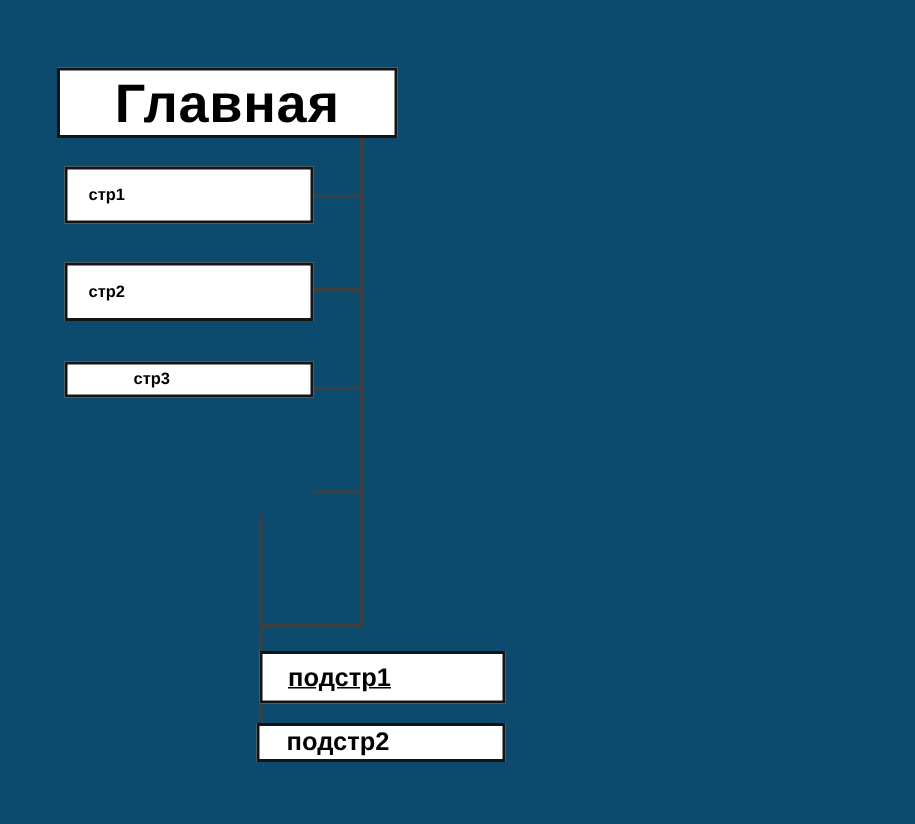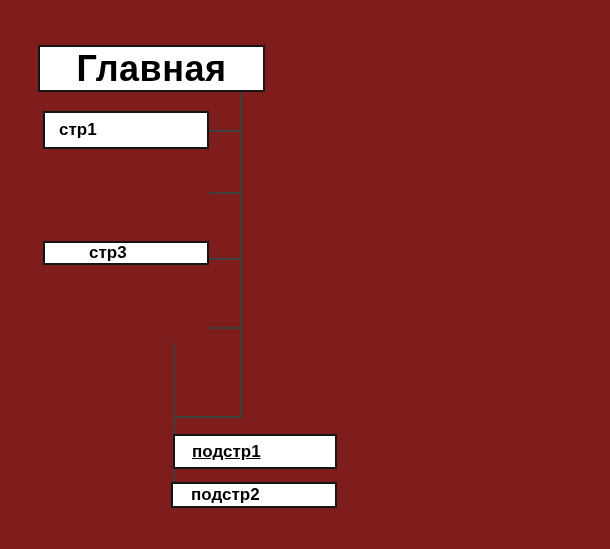--- a/index.html
+++ b/index.html
@@ -4,21 +4,21 @@
 <style>
   html, body {
     margin: 0;
     padding: 0;
     background: #ffffff;
   }
   .stage {
     position: relative;
     width: 610px;
     height: 549px;
-    background: #7f1d1d;
+    background: #0c4a6e;
     overflow: hidden;
     font-family: "Liberation Sans", sans-serif;
   }
   .node {
     position: absolute;
     background: #ffffff;
     border: 2px solid #141414;
     box-sizing: border-box;
     display: flex;
     align-items: center;
@@ -26,21 +26,21 @@
     font-weight: bold;
   }
   .node-root {
     left: 38px; top: 45px; width: 227px; height: 47px;
     justify-content: center;
     font-size: 36px;
     letter-spacing: 0.5px;
   }
   .node-page {
     left: 43px; width: 166px;
-    font-size: 17px;
+    font-size: 11px;
     padding-left: 14px;
   }
   .node-str1 { top: 111px; height: 38px; }
   .node-str2 { top: 175px; height: 39px; }
   .node-str3 { top: 241px; height: 24px; padding-left: 44px; }
   .node-str4 { top: 303px; height: 40px; }
   .node-sub {
     font-size: 17px;
     padding-left: 17px;
   }
@@ -76,20 +76,23 @@
   <div class="line vline drop-line"></div>
   <div class="line hline junction-line"></div>
 
   <div class="node node-root">
     <span class="label">Главная</span>
   </div>
 
   <div class="node node-page node-str1">
     <span class="label">стр1</span>
   </div>
+  <div class="node node-page node-str2">
+    <span class="label">стр2</span>
+  </div>
   <div class="node node-page node-str3">
     <span class="label">стр3</span>
   </div>
 
   <div class="node node-sub node-podstr1">
     <span class="label">подстр1</span>
   </div>
   <div class="node node-sub node-podstr2">
     <span class="label">подстр2</span>
   </div>

